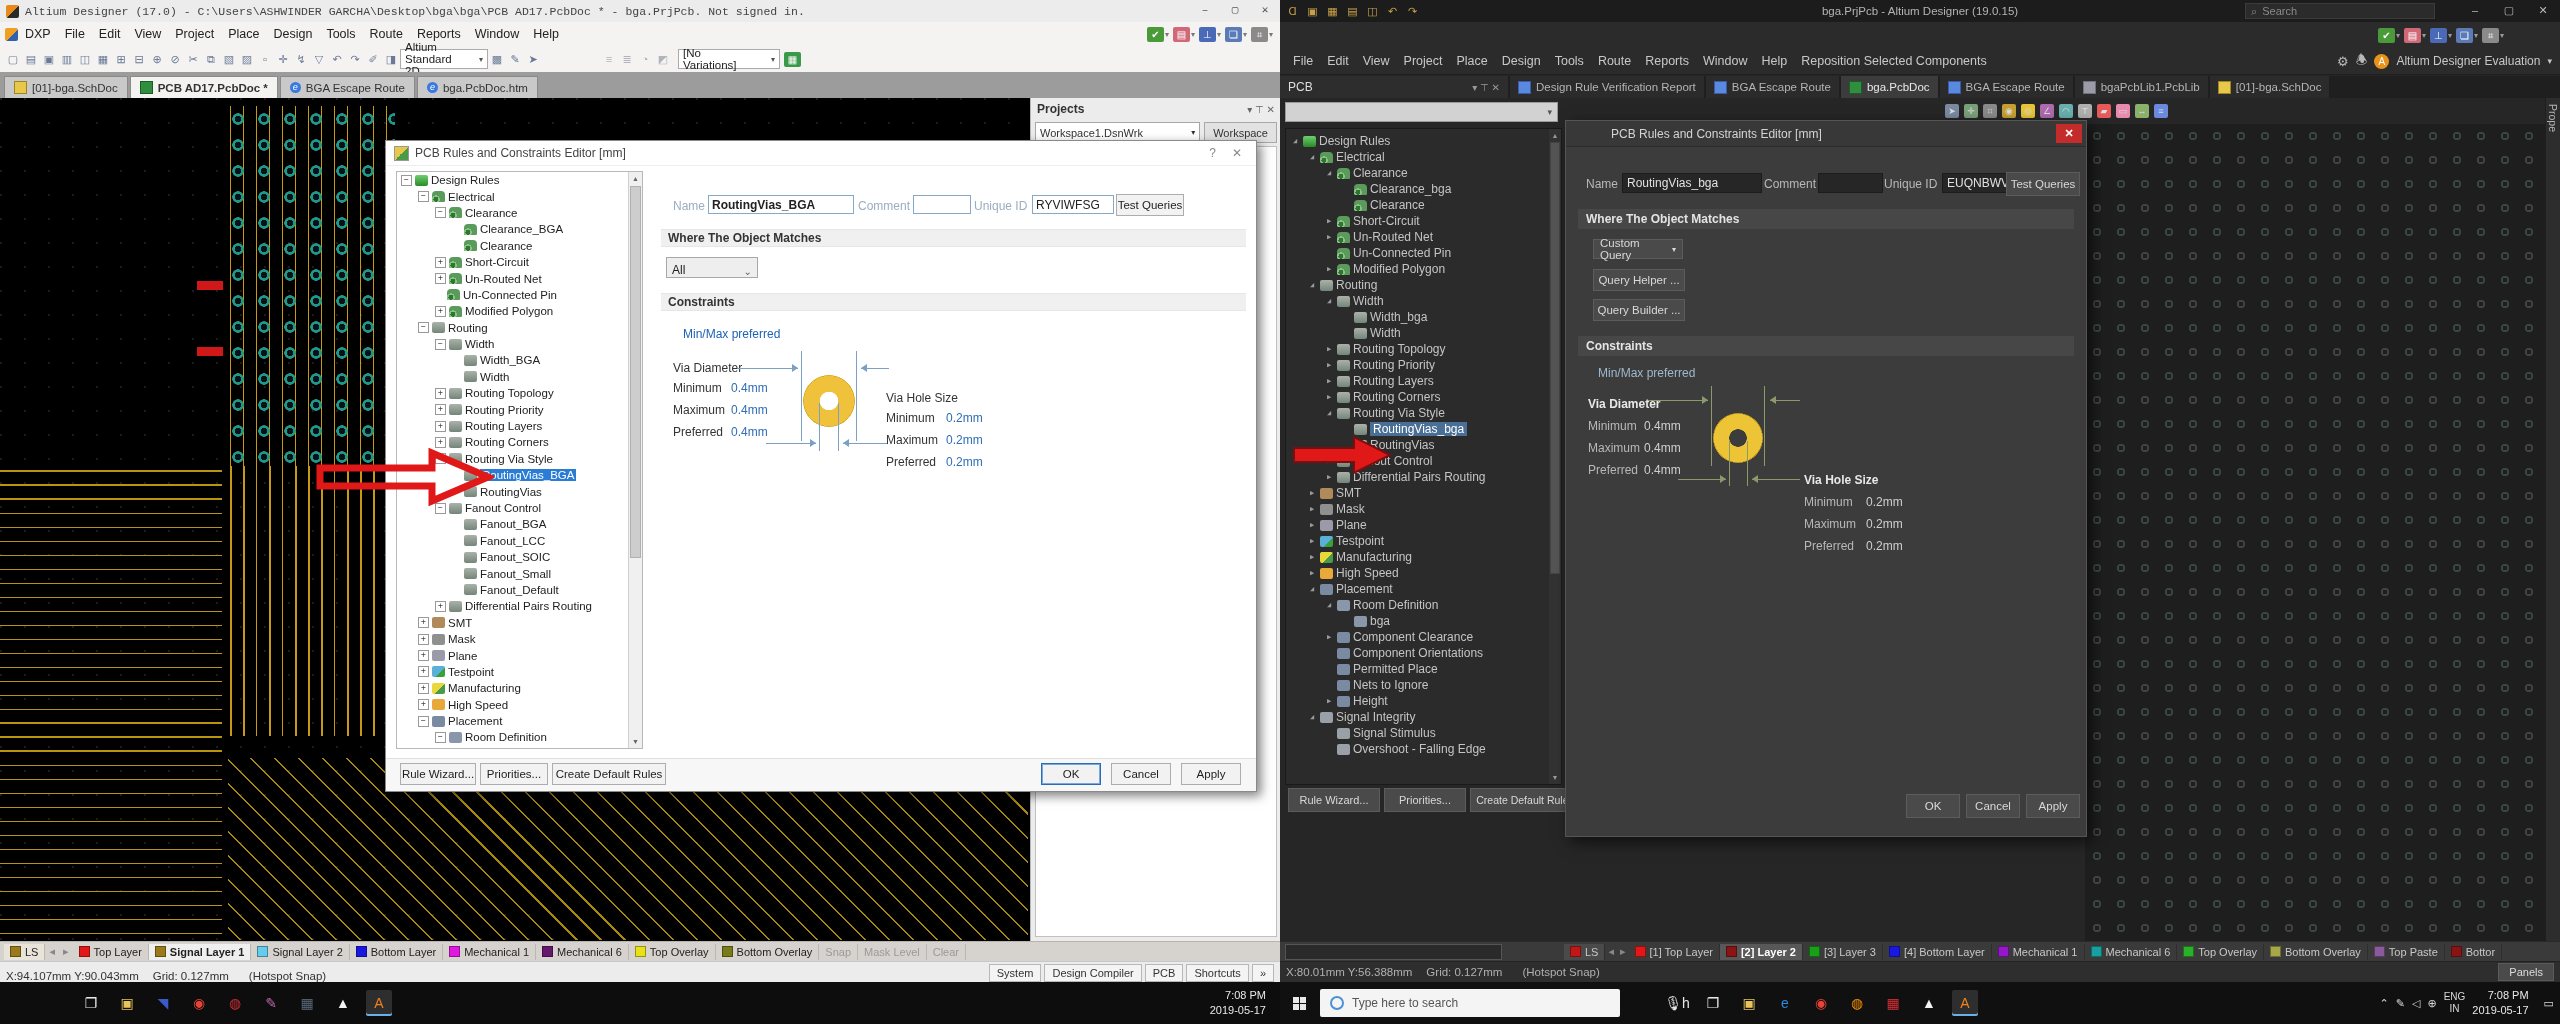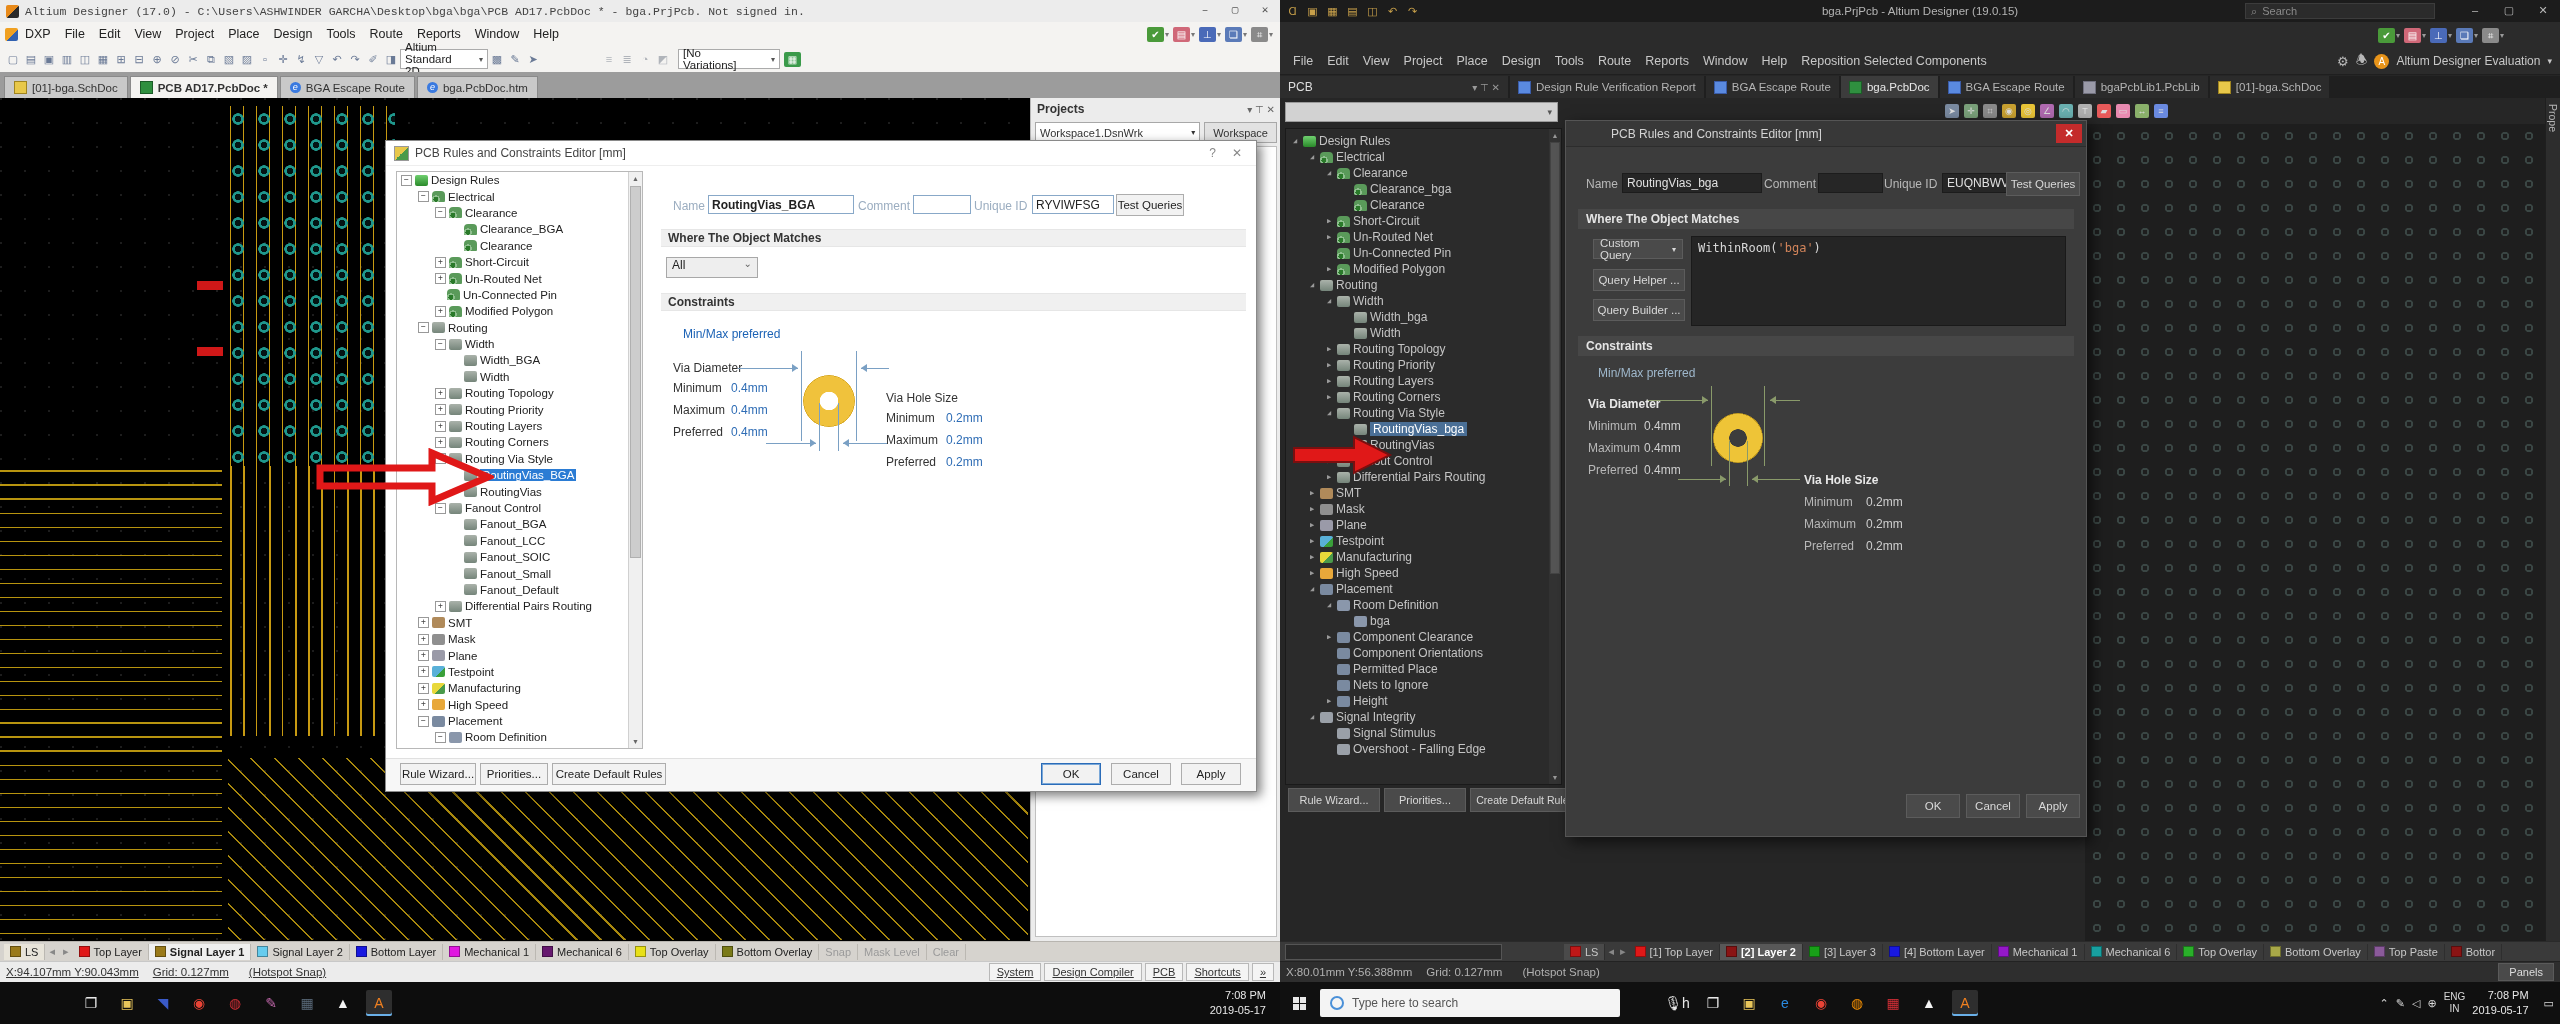--- a/index.html
+++ b/index.html
@@ -48,21 +48,21 @@
   .ldialog{left:385px;top:140px;width:870px;height:650px;background:#fff;border:1px solid #8a8a8a;box-shadow:4px 4px 10px rgba(0,0,0,.5);font-size:12px;color:#333;}
   .ldlg-title{height:24px;display:flex;align-items:center;gap:6px;padding:0 8px;font-size:12px;color:#444;border-bottom:1px solid #eee;}
   .ldlg-title .dico{width:13px;height:13px;background:linear-gradient(135deg,#e8c84a 50%,#4a9a4a 50%);border:1px solid #999;}
   .lstrip{position:absolute;background:#f0f0f0;border-top:1px solid #e6e6e6;border-bottom:1px solid #e6e6e6;font-weight:bold;font-size:12px;color:#333;display:flex;align-items:center;padding:0 7px;box-sizing:border-box;}
   .flabel{color:#9badc0;font-size:12px;}
   .finput{background:#fff;border:1px solid #88a8c8;height:17px;font-size:12px;color:#222;padding:0 3px;font-family:"Liberation Sans",sans-serif;box-sizing:content-box;}
   .lbtn{background:#f2f2f2;border:1px solid #adadad;font-size:11.5px;color:#222;display:flex;align-items:center;justify-content:center;}
   .lbtn.def{border:1px solid #2b6cb8;box-shadow:inset 0 0 0 1px #7aa8d8;}
   .bluev{color:#2f6db5;}
   .bluelink{color:#1b62b5;}
-  .ldd{background:#eee;border:1px solid #a8a8a8;display:flex;align-items:flex-start;justify-content:space-between;padding:0 5px;font-size:12px;color:#222;}
+  .ldd{background:#eee;border:1px solid #a8a8a8;display:flex;align-items:flex-end;justify-content:space-between;padding:0 5px;font-size:12px;color:#222;}
   
   .ltreebox{position:absolute;left:10px;top:30px;width:245px;height:576px;border:1px solid #b8b8b8;background:#fff;overflow:hidden;}
   .ltree{position:absolute;left:0;top:0;right:13px;bottom:0;overflow:hidden;}
   .lrow{display:flex;align-items:center;height:16.4px;font-size:11.5px;color:#222;white-space:nowrap;}
   .lrow.sel .tlabel{background:#2b7cd4;color:#fff;padding:0 2px;}
   .lvl0{padding-left:4px;}.lvl1{padding-left:21px;}.lvl2{padding-left:38px;}.lvl3{padding-left:55px;}
   .exp{width:9px;height:9px;flex:0 0 9px;font:8px/8px "DejaVu Sans Mono",monospace;text-align:center;color:#444;margin-right:3px;}
   .ltree .exp:not(:empty){border:1px solid #999;background:#fff;}
   .tico{width:13px;height:11px;flex:0 0 13px;margin-right:3px;border-radius:2px;}
   .icroot{background:linear-gradient(#6fcf6f,#2a8a2a);}
@@ -83,21 +83,21 @@
   
   .donut-l{position:absolute;width:52px;height:52px;border-radius:50%;background:radial-gradient(circle,#ffffff 0 9px,#f0c23c 9.5px 25px,#d8a820 25px 26px,transparent 26px);}
   .gl{position:absolute;background:#7aa0c4;}
   .glr{position:absolute;background:#8a9a6a;}
   .arr{position:absolute;width:0;height:0;border:4px solid transparent;}
   
   .llayers{left:0;top:941px;width:1280px;height:20px;background:#d6d3ce;border-top:1px solid #b8b5b0;display:flex;align-items:center;font-size:11px;color:#222;padding-left:4px;box-sizing:border-box;}
   .lsq{width:9px;height:9px;display:inline-block;margin-right:4px;border:1px solid rgba(0,0,0,.35);}
   .ltab-layer{display:flex;align-items:center;padding:2px 6px;border-right:1px solid #bbb8b2;white-space:nowrap;}
   .ltab-layer.active{background:#efefef;font-weight:bold;}
-  .lstatus{left:0;top:961px;width:1280px;height:21px;background:#ececec;border-top:1px solid #c8c8c8;font-size:11.5px;color:#333;display:flex;align-items:center;padding:0 6px;box-sizing:border-box;text-decoration:underline;}
+  .lstatus{left:0;top:961px;width:1280px;height:21px;background:#ececec;border-top:1px solid #c8c8c8;font-size:11.5px;color:#333;display:flex;align-items:flex-end;padding:0 6px;box-sizing:border-box;}
   .sbtn{border:1px solid #b8b8b8;background:#f4f4f4;padding:2px 7px;font-size:11px;margin-left:3px;white-space:nowrap;}
   .ltask{left:0;top:982px;width:1280px;height:42px;background:#0d0d0d;display:flex;align-items:center;padding:0 6px;box-sizing:border-box;gap:8px;}
   .tbi{width:26px;height:26px;display:flex;align-items:center;justify-content:center;font-size:14px;border-radius:2px;color:#e8e8e8;}
   .tbi.active{background:#2e2e2e;box-shadow:inset 0 -2px 0 #6ab0e8;}
   .winlogo{display:grid;grid-template-columns:6px 6px;grid-template-rows:6px 6px;gap:1px;}
   .winlogo i{background:#e8e8e8;}
   .clock{margin-left:auto;color:#e8e8e8;font-size:11px;text-align:right;line-height:1.35;padding-right:8px;}
   
   #rwin{left:1280px;top:0;width:1280px;height:1024px;background:#262626;color:#c8c8c8;}
   .rtitle{left:0;top:0;width:1280px;height:22px;background:#1c1c1c;font-size:11.5px;color:#b4b4b4;display:flex;align-items:center;}
@@ -1132,23 +1132,20 @@
     <span class="abs rbtn" style="left:440px;top:51px;width:72px;height:22px">Test Queries</span>
 
     <div class="rstrip" style="left:12px;top:88px;width:496px;height:20px">Where The Object Matches</div>
 
     <span class="abs rbtn" style="left:27px;top:118px;width:90px;height:20px;justify-content:space-between;padding:0 6px;box-sizing:border-box">
       <span>Custom Query</span>
         <span style="font-size:8px">▾</span>
     </span>
     <span class="abs rbtn" style="left:27px;top:148px;width:90px;height:20px">Query Helper ...</span>
     <span class="abs rbtn" style="left:27px;top:178px;width:90px;height:20px">Query Builder ...</span>
-    <div class="querybox" style="left:125px;top:115px;width:375px;height:90px">
-      <span>WithinRoom(</span><span class="qarg">'bga'</span><span>)</span>
-    </div>
 
     <div class="rstrip" style="left:12px;top:215px;width:496px;height:20px">Constraints</div>
 
     <span class="abs mmpref" style="left:32px;top:245px">Min/Max preferred</span>
 
     <span class="abs rbold" style="left:22px;top:276px">Via Diameter</span>
     <span class="abs rlabel" style="left:22px;top:298px">Minimum</span>
     <span class="abs" style="left:78px;top:298px">0.4mm</span>
     <span class="abs rlabel" style="left:22px;top:320px">Maximum</span>
     <span class="abs" style="left:78px;top:320px">0.4mm</span>

